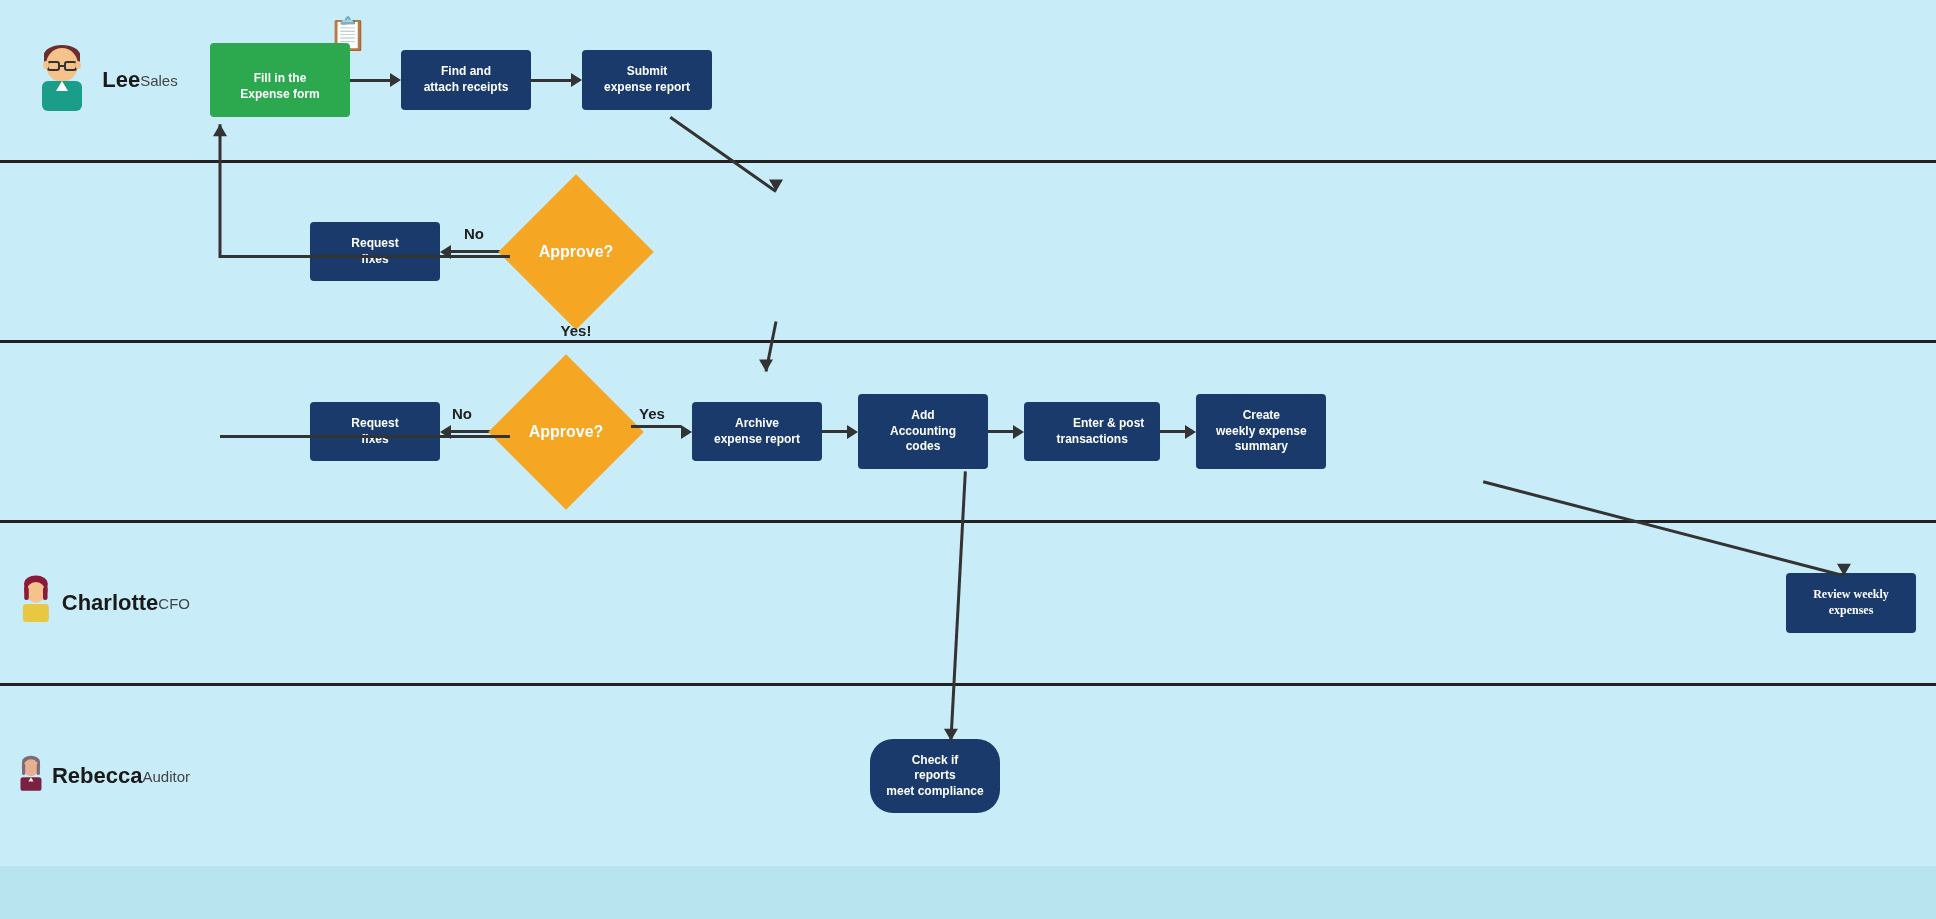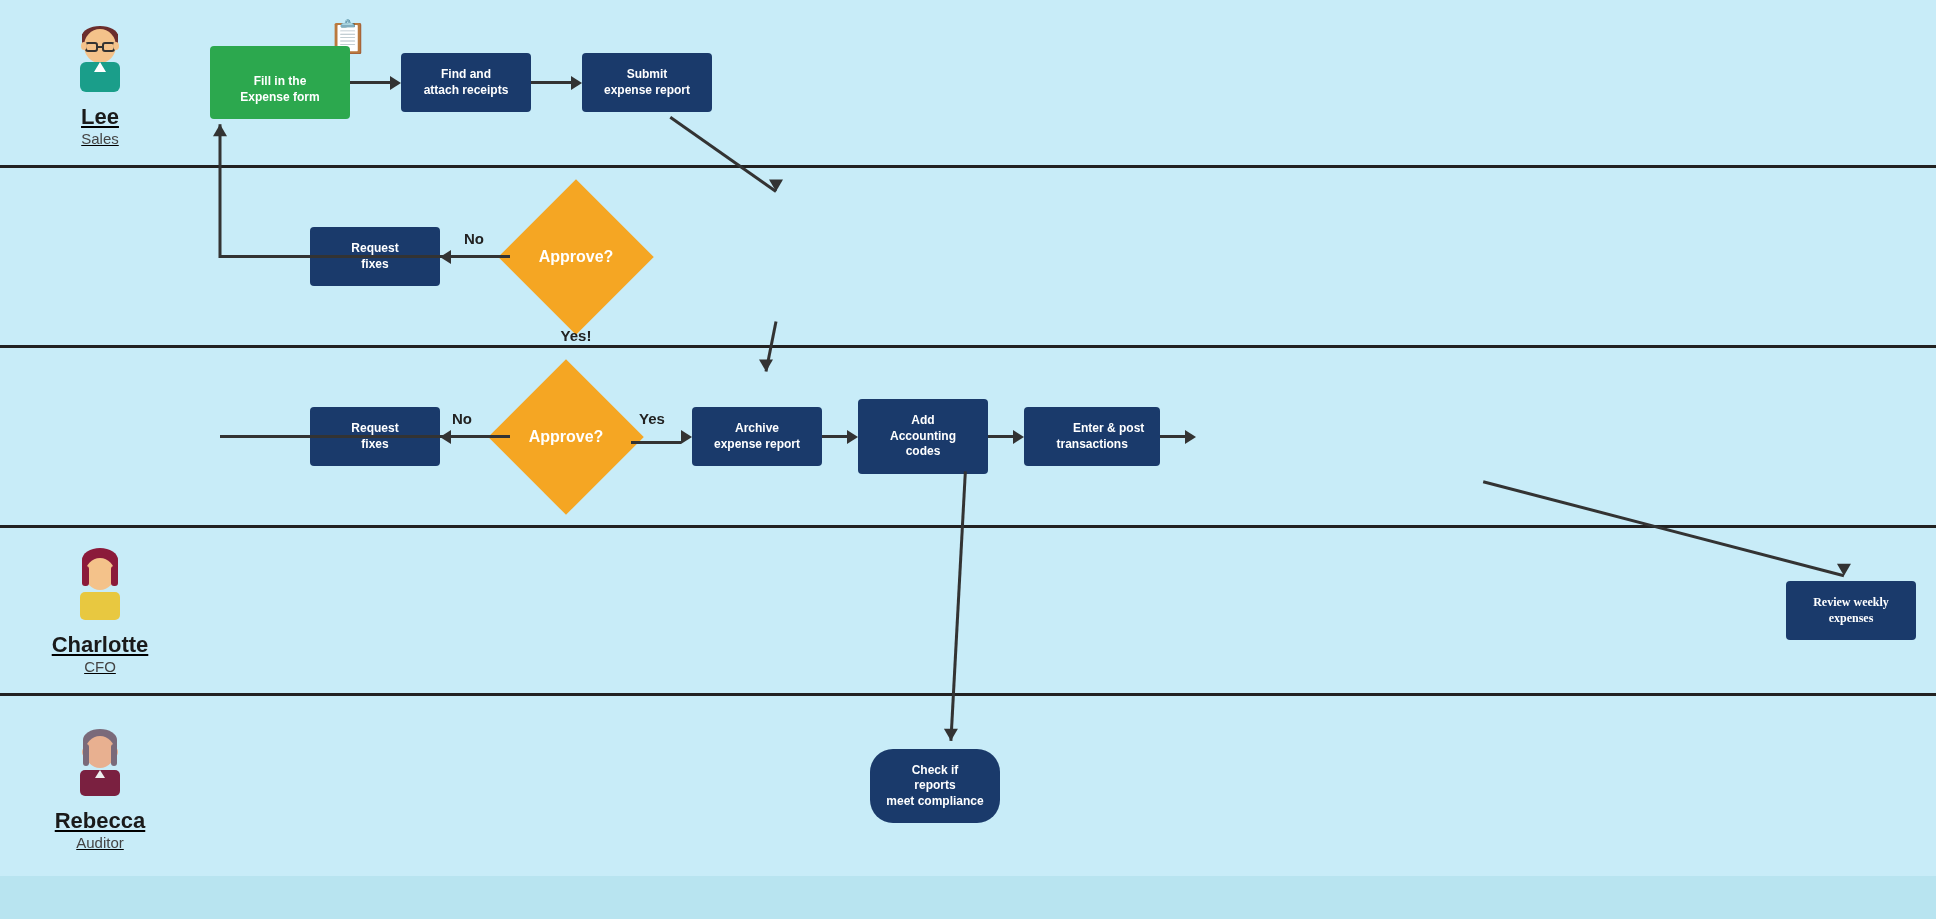--- a/index.html
+++ b/index.html
@@ -17,25 +17,23 @@
       border-bottom: 3px solid #222;
       position: relative;
       background: #c8ecf8;
     }
     .swimlane:last-child { border-bottom: none; }
 
     .lane-actor {
       width: 200px;
       min-width: 200px;
       display: flex;
-      flex-direction: column;
       align-items: center;
       justify-content: center;
       padding: 18px 10px;
-      text-decoration: underline;
     }
     .actor-avatar {
       width: 80px;
       height: 80px;
       margin-bottom: 6px;
     }
     .actor-name {
       font-size: 22px;
       font-weight: 700;
       color: #1a1a1a;
@@ -269,21 +267,21 @@
         <div class="head-left" style="width:0;height:0;border-top:7px solid transparent;border-bottom:7px solid transparent;border-right:11px solid #333;"></div>
         <div style="height:3px; width:50px; background:#333;"></div>
         <span style="position:absolute; top:-20px; left:12px; font-size:15px; font-weight:700; color:#222;">No</span>
       </div>
 
       <div class="diamond-wrap" style="flex-shrink:0;">
         <div class="diamond"></div>
         <span class="diamond-label">Approve?</span>
       </div>
 
-      <div style="position:relative; display:flex; align-items:flex-end; flex-shrink:0;">
+      <div style="position:relative; display:flex; align-items:flex-start; flex-shrink:0;">
         <div style="height:3px; width:50px; background:#333;"></div>
         <div class="head-right" style="width:0;height:0;border-top:7px solid transparent;border-bottom:7px solid transparent;border-left:11px solid #333;"></div>
         <span style="position:absolute; top:-20px; left:8px; font-size:15px; font-weight:700; color:#222;">Yes</span>
       </div>
 
       <div class="box" style="min-width:130px; flex-shrink:0;">
         <span style="white-space:pre-line;">Archive
 expense report</span>
       </div>
 
@@ -306,20 +304,25 @@
       <div class="box" style="min-width:130px; flex-shrink:0;">
         <span style="white-space:pre-line;margin-left:33px;">Enter &amp; post
 transactions</span>
       </div>
 
       <div style="display:flex; align-items:center; flex-shrink:0;">
         <div style="height:3px; width:25px; background:#333;"></div>
         <div class="head-right" style="width:0;height:0;border-top:7px solid transparent;border-bottom:7px solid transparent;border-left:11px solid #333;"></div>
       </div>
 
+      <div class="box" style="min-width:130px; flex-shrink:0;">
+        <span style="white-space:pre-line;">Create
+weekly expense
+summary</span>
+      </div>
     </div>
   </div>
 </div>
 
 <div class="swimlane lane-charlotte">
   <div class="lane-actor">
     <svg class="actor-avatar" viewBox="0 0 80 80" xmlns="http://www.w3.org/2000/svg">
 
       <ellipse cx="40" cy="14" rx="18" ry="12" fill="#8b1a3a"></ellipse>
       <rect x="22" y="14" width="36" height="14" fill="#8b1a3a"></rect>

